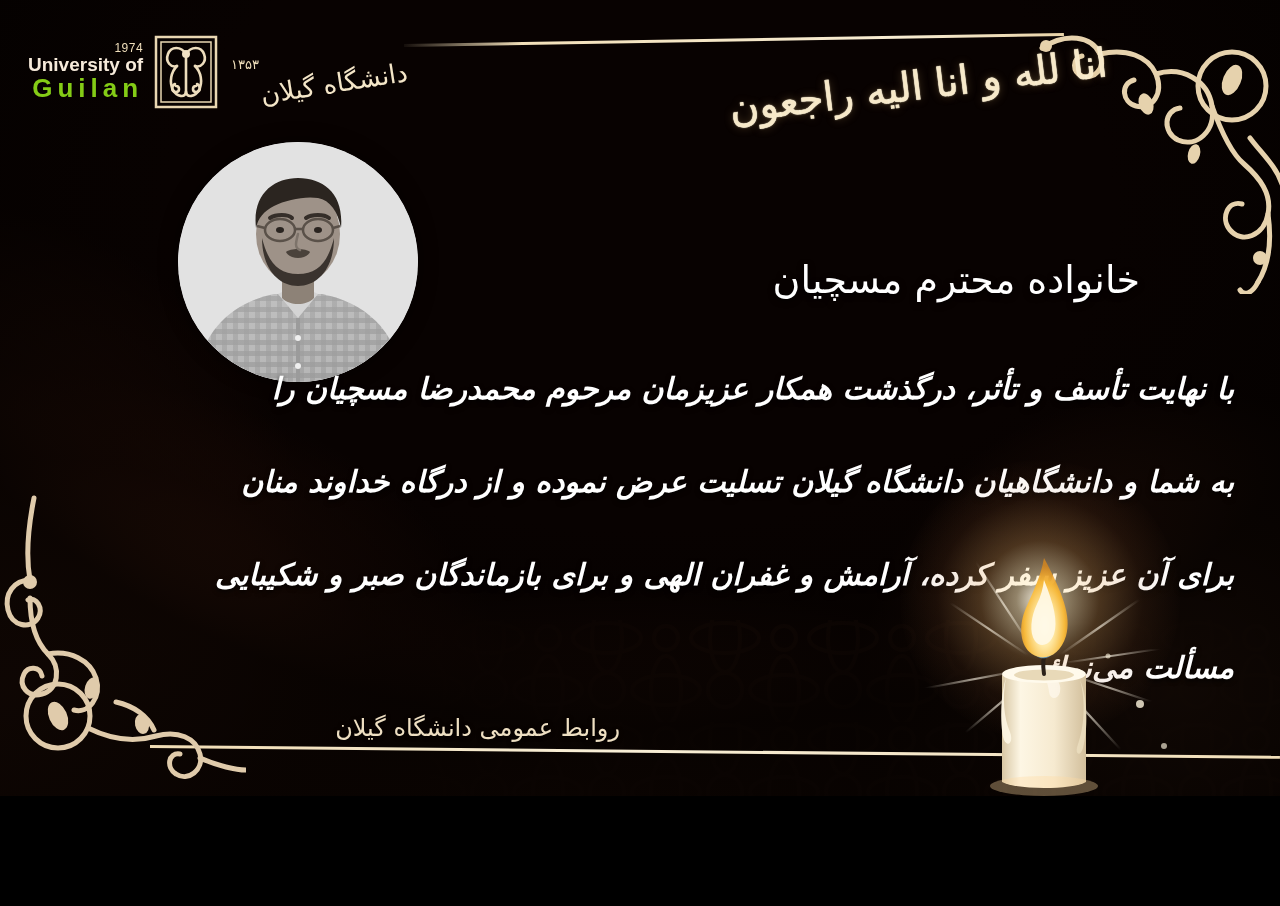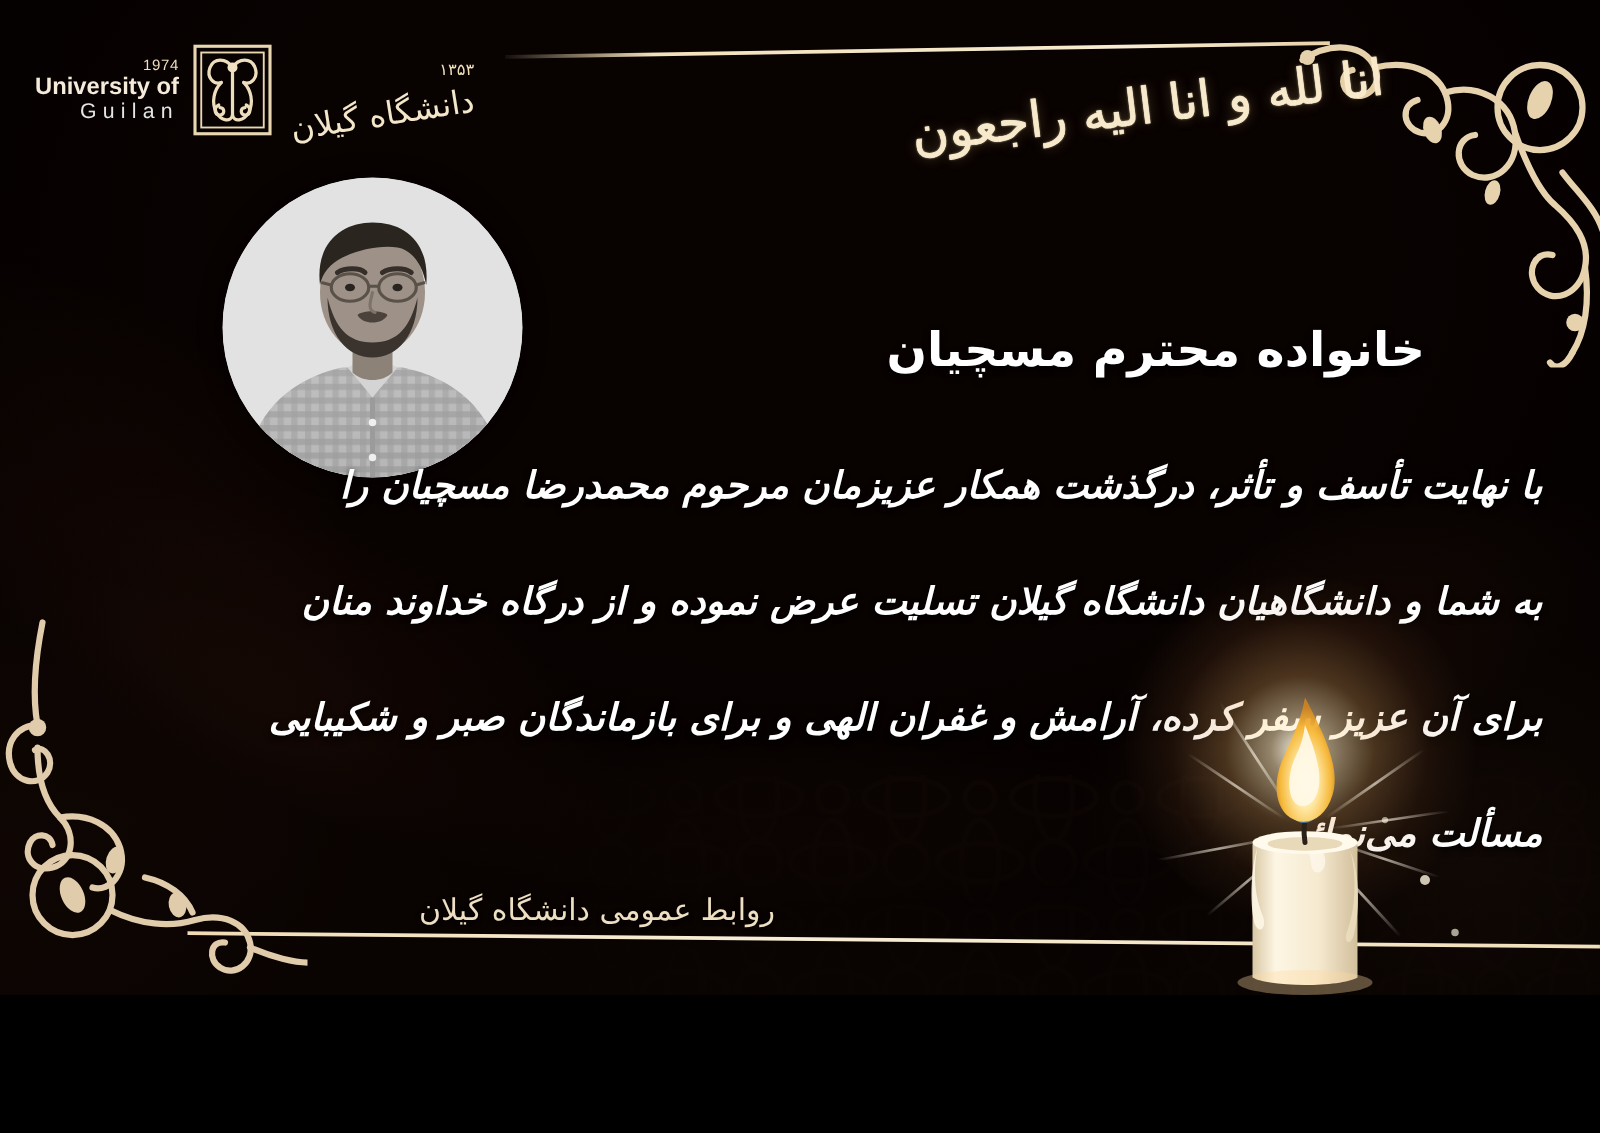--- a/index.html
+++ b/index.html
@@ -123,34 +123,34 @@
     letter-spacing: 0.5px;
     color: #f0dfbb;
     margin-bottom: 1px;
   }
   .logo-univ {
     font-size: 19px;
     font-weight: 700;
     color: #f6eada;
   }
   .logo-guilan {
-    font-size: 17px;
-    font-weight: 400;
+    font-size: 26px;
+    font-weight: 700;
     letter-spacing: 5px;
-    color: #e5e5e5;
+    color: #84cc16;
   }
   .logo-mark {
     width: 66px;
     height: 76px;
   }
   .logo-mark svg { display: block; }
   .logo-fa {
     display: flex;
-    flex-direction: column;
-    align-items: flex-end;
+    flex-direction: row;
+    align-items: flex-start;
     margin-left: 2px;
   }
   .logo-year-fa {
     font-size: 13px;
     color: #f0dfbb;
     margin-bottom: 2px;
     font-family: "DejaVu Sans", sans-serif;
   }
   .logo-fa-name {
     font-size: 26px;
@@ -196,21 +196,21 @@
     box-shadow: 0 0 18px rgba(0,0,0,0.55);
   }
   .portrait svg { display: block; }
 
   
   .headline {
     position: absolute;
     right: 140px;
     top: 258px;
     font-size: 38px;
-    font-weight: 700;
+    font-weight: 400;
     color: #ffffff;
     font-family: "DejaVu Sans", sans-serif;
     letter-spacing: 0px;
     white-space: nowrap;
     text-shadow: 0 2px 6px rgba(0,0,0,0.8);
   }
   .body-lines {
     position: absolute;
     right: 46px;
     left: 46px;

